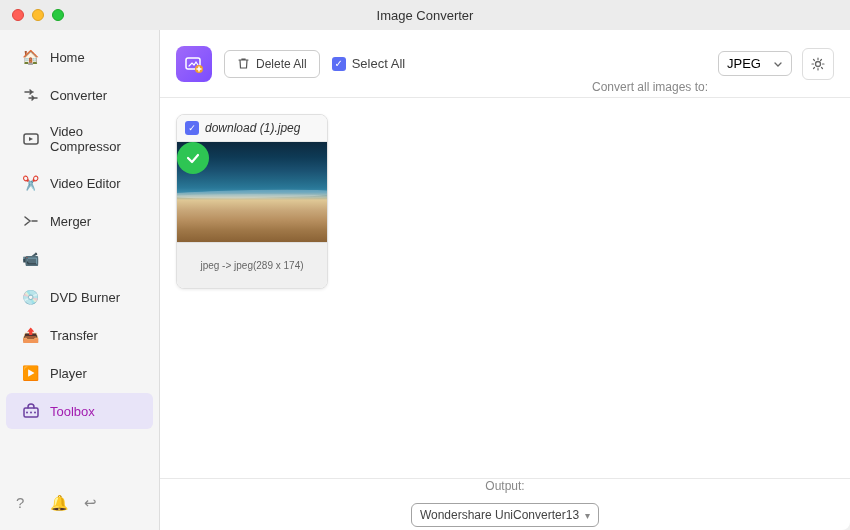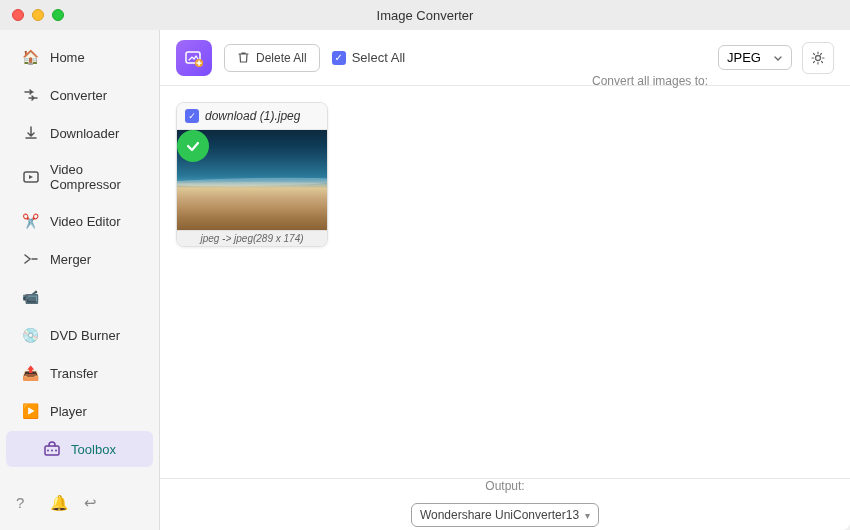--- a/index.html
+++ b/index.html
@@ -60,22 +60,21 @@
       padding: 9px 16px;
       gap: 10px;
       cursor: pointer;
       font-size: 13px;
       color: #333;
       border-radius: 6px;
       margin: 1px 6px;
     }
     .sidebar-item.active {
       background: #e8e4f8;
-      color: #0f766e;
-      justify-content: center;
+      color: #a21caf;
     }
     .sidebar-item .icon {
       width: 18px;
       height: 18px;
       display: flex;
       align-items: center;
       justify-content: center;
       font-size: 14px;
       flex-shrink: 0;
     }
@@ -100,21 +99,21 @@
     .main-content {
       flex: 1;
       background: #fff;
       display: flex;
       flex-direction: column;
       border-radius: 0 0 8px 0;
     }
 
     
     .toolbar {
-      height: 56px;
+      height: 68px;
       border-bottom: 1px solid #e8e8e8;
       display: flex;
       align-items: center;
       padding: 0 16px;
       gap: 12px;
     }
     .add-btn {
       width: 36px; height: 36px;
       background: linear-gradient(135deg, #a06af9, #7c4dff);
       border-radius: 8px;
@@ -252,27 +251,26 @@
       background: #2ec553;
       border-radius: 50%;
       display: flex;
       align-items: center;
       justify-content: center;
       color: white;
       font-size: 18px;
       z-index: 2;
     }
     .file-footer {
-      padding: 2px 8px;
+      padding: 17px 8px;
       background: #f0f0f0;
       border-top: 1px solid #e0e0e0;
       font-size: 10px;
       color: #666;
       text-align: center;
-      font-style: italic;
     }
 
     
     .bottom-bar {
       height: 52px;
       border-top: 1px solid #e8e8e8;
       display: flex;
       align-items: center;
       padding: 0 16px;
       gap: 10px;
@@ -335,28 +333,20 @@
       <span class="icon">🏠</span>
       <span>Home</span>
     </div>
     <div class="sidebar-item">
       <span class="icon">
         <svg width="16" height="16" viewBox="0 0 16 16" fill="none">
           <path d="M2 5h8M7 3l2 2-2 2M14 11H6M9 9l2 2-2 2" stroke="#555" stroke-width="1.5" stroke-linecap="round"></path>
         </svg>
       </span>
       <span>Converter</span>
-    </div>
-    <div class="sidebar-item">
-      <span class="icon">
-        <svg width="16" height="16" viewBox="0 0 16 16" fill="none">
-          <path d="M8 2v8M5 8l3 3 3-3M3 13h10" stroke="#555" stroke-width="1.5" stroke-linecap="round"></path>
-        </svg>
-      </span>
-      <span>Downloader</span>
     </div>
     <div class="sidebar-item">
       <span class="icon">
         <svg width="16" height="16" viewBox="0 0 16 16" fill="none">
           <rect x="1" y="3" width="14" height="10" rx="2" stroke="#555" stroke-width="1.5"></rect>
           <path d="M6 6l4 2-4 2V6z" fill="#555"></path>
         </svg>
       </span>
       <span>Video Compressor</span>
     </div>

